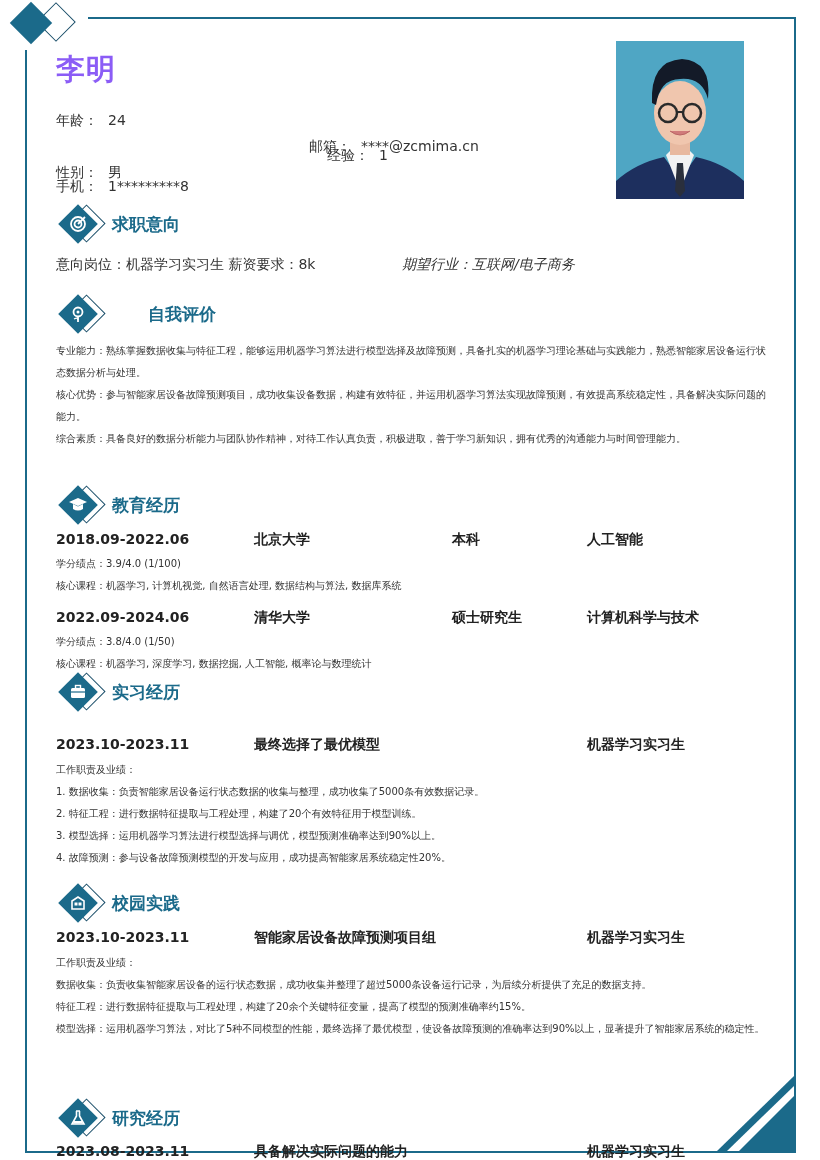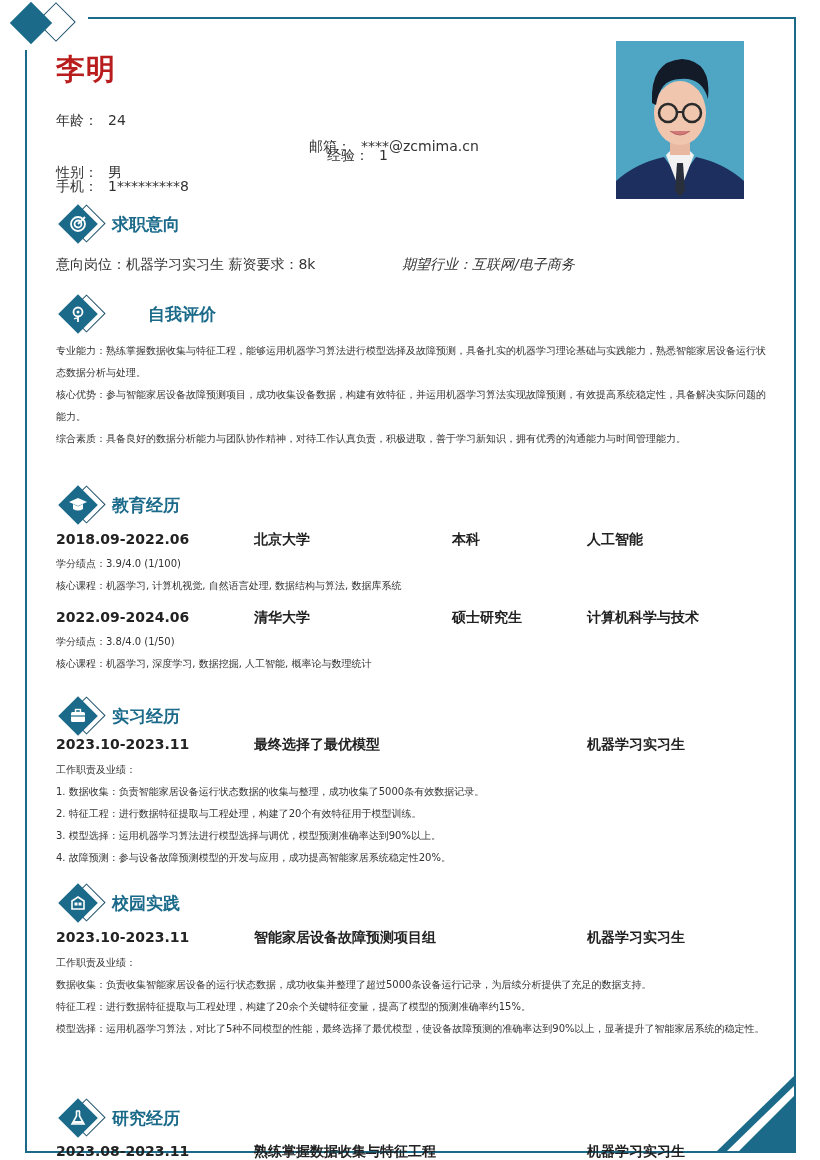--- a/index.html
+++ b/index.html
@@ -12,21 +12,21 @@
   .frame-left { position: absolute; left: 25px; top: 50px; width: 2px; height: 1103px; background: #1b6a8a; }
   .frame-bottom { position: absolute; left: 25px; top: 1151px; width: 771px; height: 2px; background: #1b6a8a; }
 
   .corner-diamond-filled { position: absolute; left: 16px; top: 8px; width: 30px; height: 30px; background: #1b6a8a; transform: rotate(45deg); }
   .corner-diamond-outline { position: absolute; left: 42px; top: 8px; width: 28px; height: 28px; border: 1.5px solid #1b4f6a; background: #fff; transform: rotate(45deg); z-index: 0; }
   .corner-diamond-filled { z-index: 1; }
 
   .corner-tri { position: absolute; left: 716px; top: 1074px; width: 80px; height: 78px; }
 
   
-  .name { position: absolute; left: 56px; top: 50px; font-size: 29px; font-weight: bold; color: #b91c1c; letter-spacing: 1px; }
+  .name { position: absolute; left: 56px; top: 50px; font-size: 29px; font-weight: bold; color: #8b5cf6; letter-spacing: 1px; }
   .info-row { position: absolute; font-size: 14px; color: #333; display: flex; }
   .info-label { margin-right: 10px; }
   .photo { position: absolute; left: 616px; top: 41px; width: 128px; height: 158px; background: #4fa6c4; overflow: hidden; }
 
   
   .section-head { position: absolute; left: 60px; height: 40px; display: flex; align-items: center; }
   .sh-icon { position: relative; width: 48px; height: 40px; }
   .sh-dia-back { position: absolute; left: 13px; top: 6px; width: 27px; height: 27px; border: 1.3px solid #1b4f6a; background: #fff; transform: rotate(45deg); }
   .sh-dia-front { position: absolute; left: 4px; top: 6px; width: 28px; height: 28px; background: #1b6a8a; transform: rotate(45deg); }
   .sh-glyph { position: absolute; left: 8px; top: 10px; width: 20px; height: 20px; display: flex; align-items: center; justify-content: center; }
@@ -157,21 +157,21 @@
   <span style="left:0;">2022.09-2024.06</span>
   <span style="left:198px;">清华大学</span>
   <span style="left:396px;">硕士研究生</span>
   <span style="left:531px;">计算机科学与技术</span>
 </div>
 <div class="text" style="top:631px;">
   <div>学分绩点：3.8/4.0 (1/50)</div>
   <div>核心课程：机器学习, 深度学习, 数据挖掘, 人工智能, 概率论与数理统计</div>
 </div>
 
-<div class="section-head" style="top:696px;align-items:center;">
+<div class="section-head" style="top:672px;align-items:center;">
   <div class="sh-icon">
     <div class="sh-dia-back"></div>
       <div class="sh-dia-front"></div>
     <div class="sh-glyph">
       <svg width="18" height="18" viewBox="0 0 18 18">
           <rect x="2" y="5" width="14" height="10" rx="1.5" fill="#fff"></rect>
           <rect x="6.5" y="2.5" width="5" height="3" fill="none" stroke="#fff" stroke-width="1.4"></rect>
           <line x1="2" y1="9" x2="16" y2="9" stroke="#1b6a8a" stroke-width="1.2"></line>
         </svg>
     </div>
@@ -225,15 +225,15 @@
       <svg width="18" height="18" viewBox="0 0 18 18">
           <path d="M7,2 L11,2 M7.5,2 L7.5,7 L3,15 L15,15 L10.5,7 L10.5,2" fill="none" stroke="#fff" stroke-width="1.6"></path>
           <path d="M5,12 L13,12 L14,14.5 L4,14.5 Z" fill="#fff"></path>
         </svg>
     </div>
   </div>
   <span class="sh-title">研究经历</span>
 </div>
 <div class="row bold" style="top:1143px;">
   <span style="left:0;">2023.08-2023.11</span>
-  <span style="left:198px;">熟练掌握数据收集与特征工程</span>
+  <span style="left:198px;">具备解决实际问题的能力</span>
   <span style="left:531px;">机器学习实习生</span>
 </div>
 
 </body></html>

